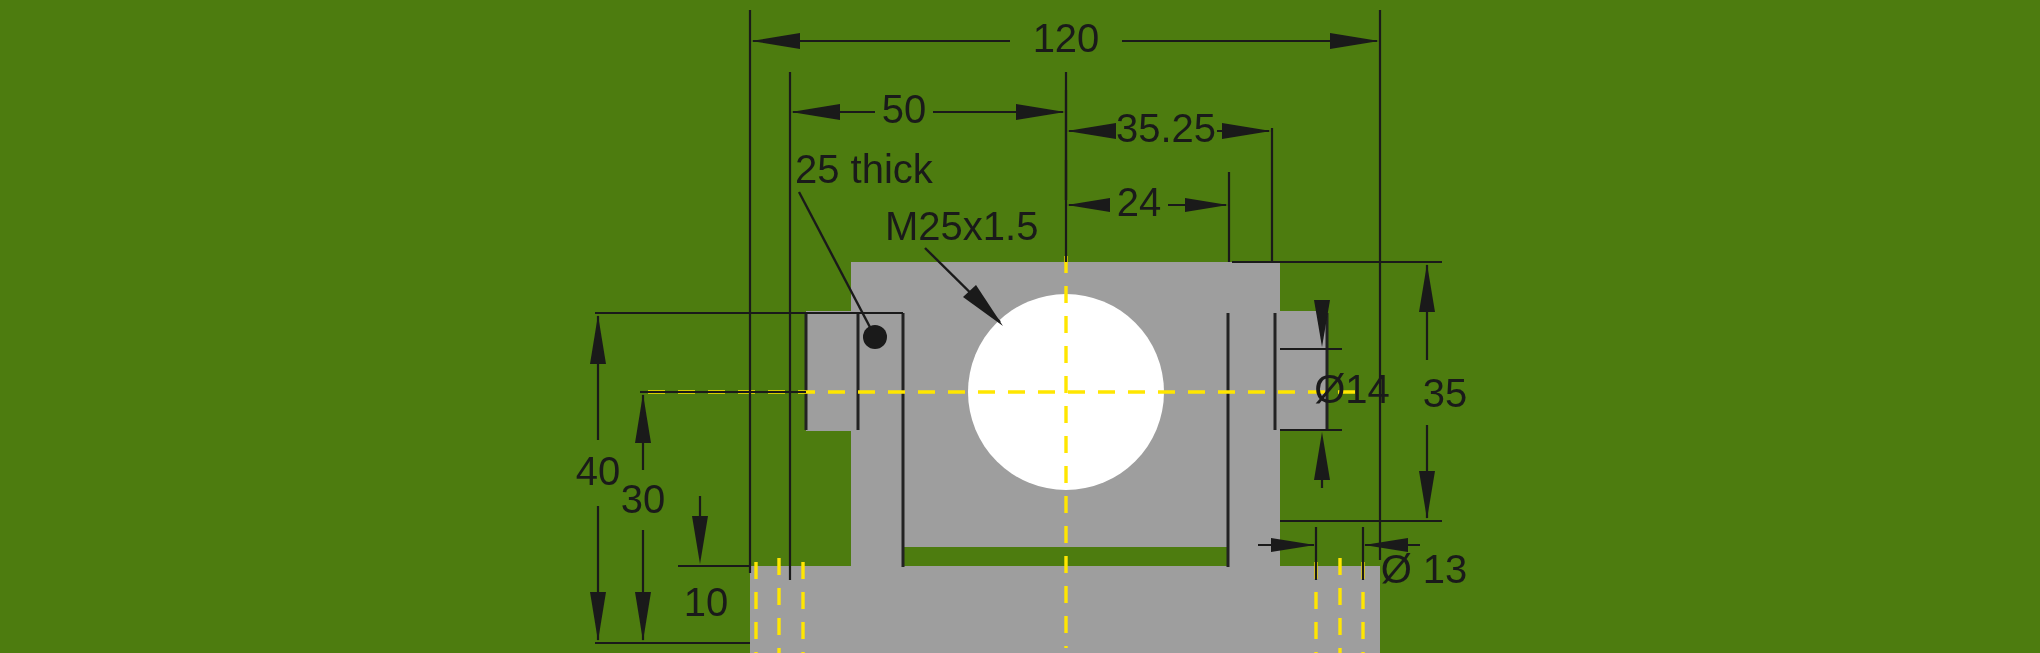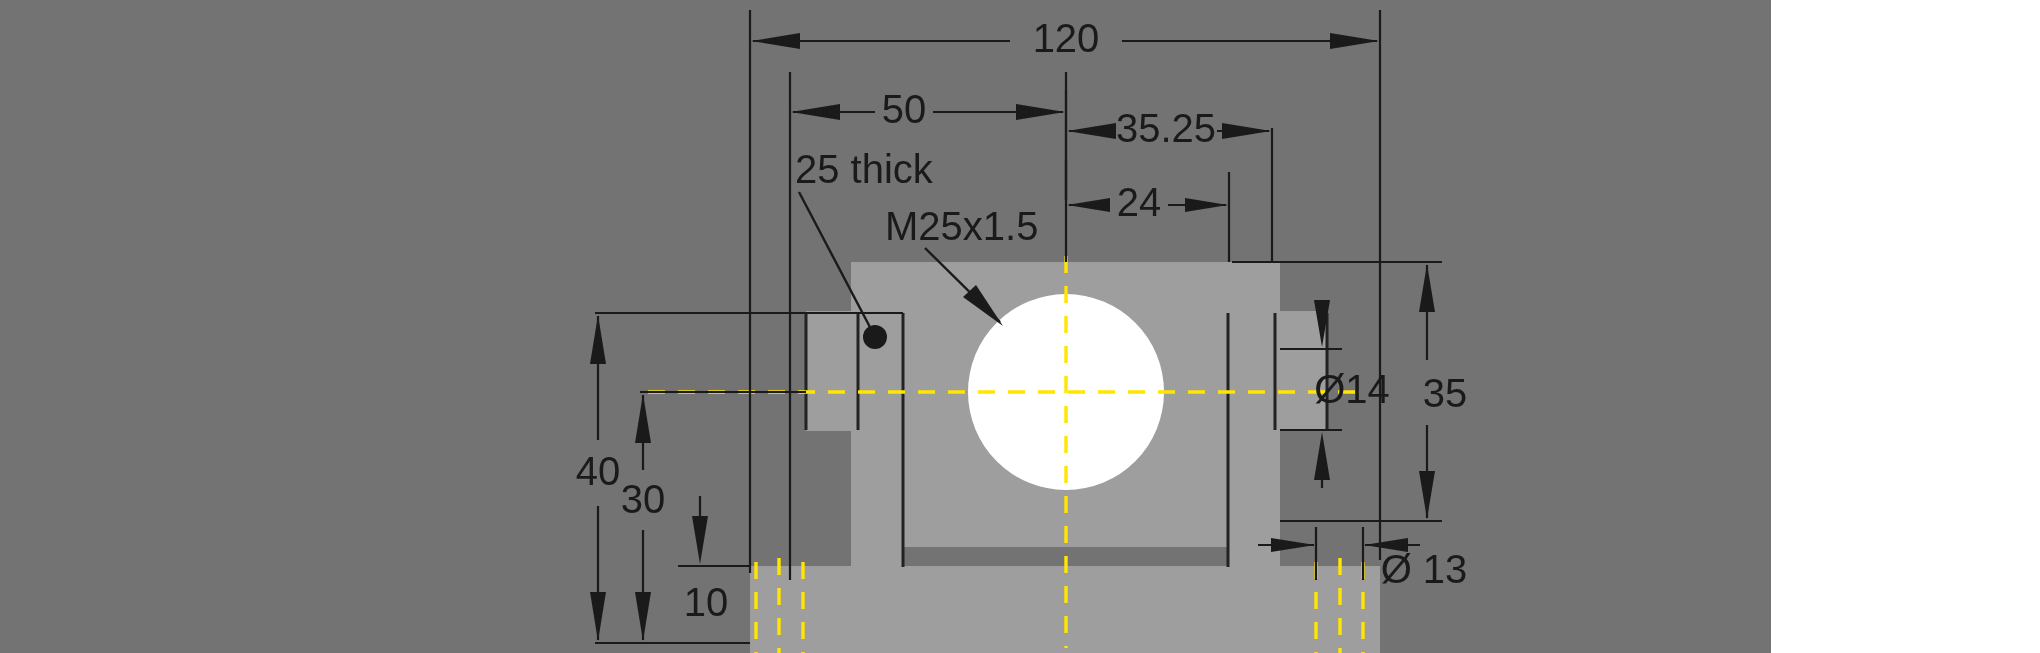--- a/index.html
+++ b/index.html
@@ -8,23 +8,23 @@
     background: #ffffff;
   }
   body {
     width: 2040px;
     height: 653px;
     overflow: hidden;
     font-family: "Liberation Sans", sans-serif;
   }
   #drawing-root {
     position: relative;
-    width: 1771px;
+    width: 2040px;
     height: 653px;
-    background: #737373;
+    background: #4d7c0f;
   }
   svg#cad-svg {
     display: block;
     width: 2040px;
     height: 653px;
   }
   .dim-text {
     font-family: "Liberation Sans", sans-serif;
     font-size: 40px;
     fill: #1a1a1a;

